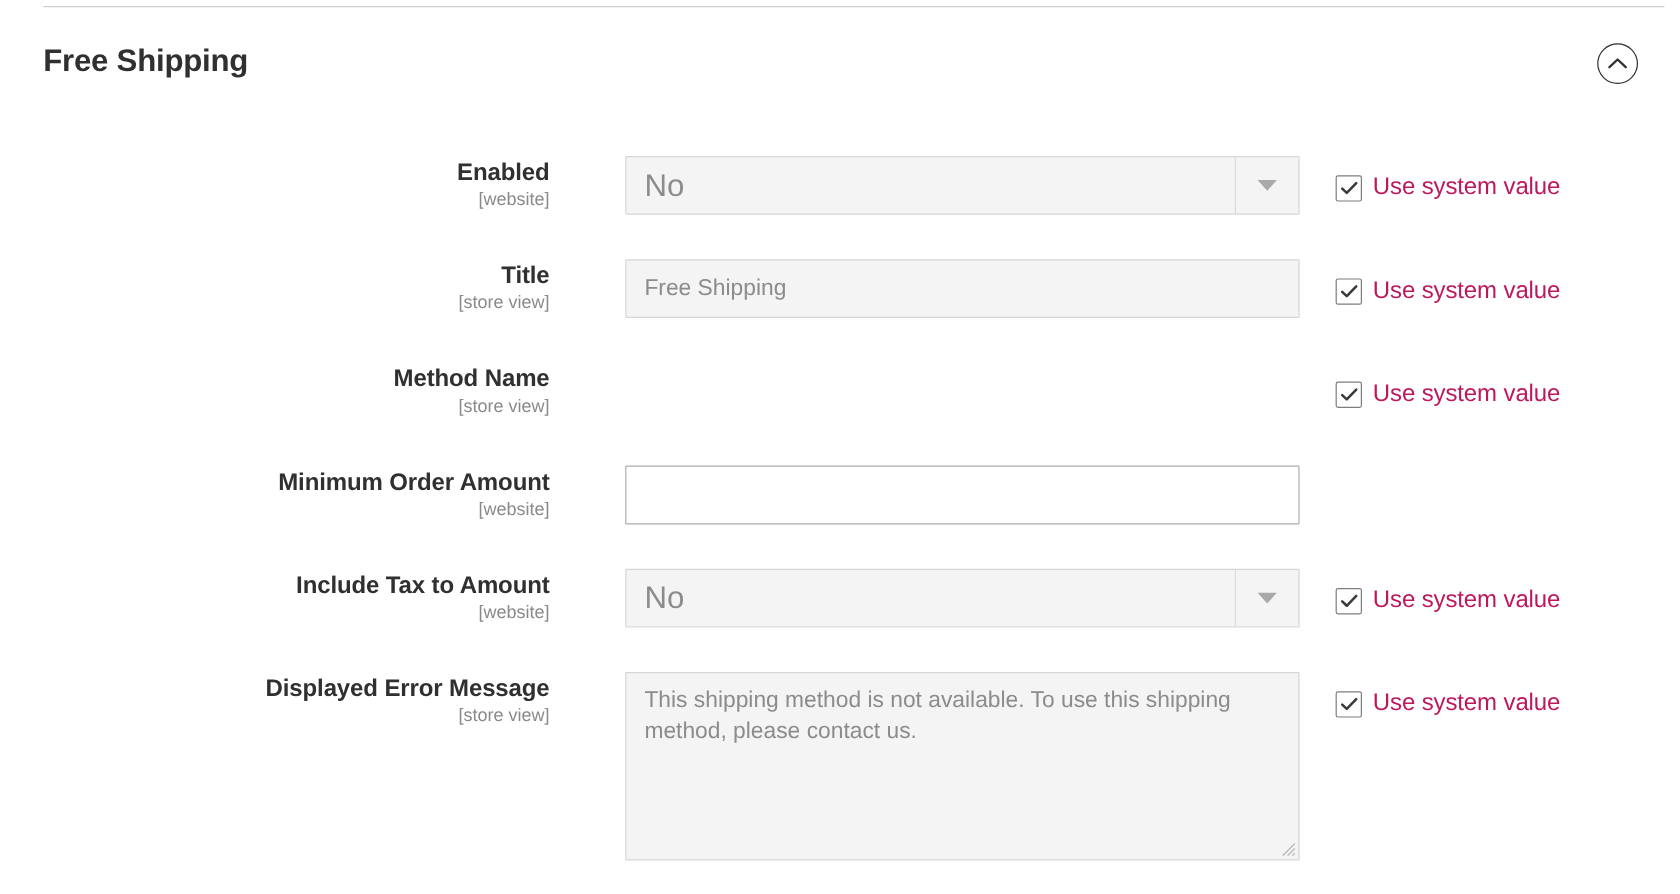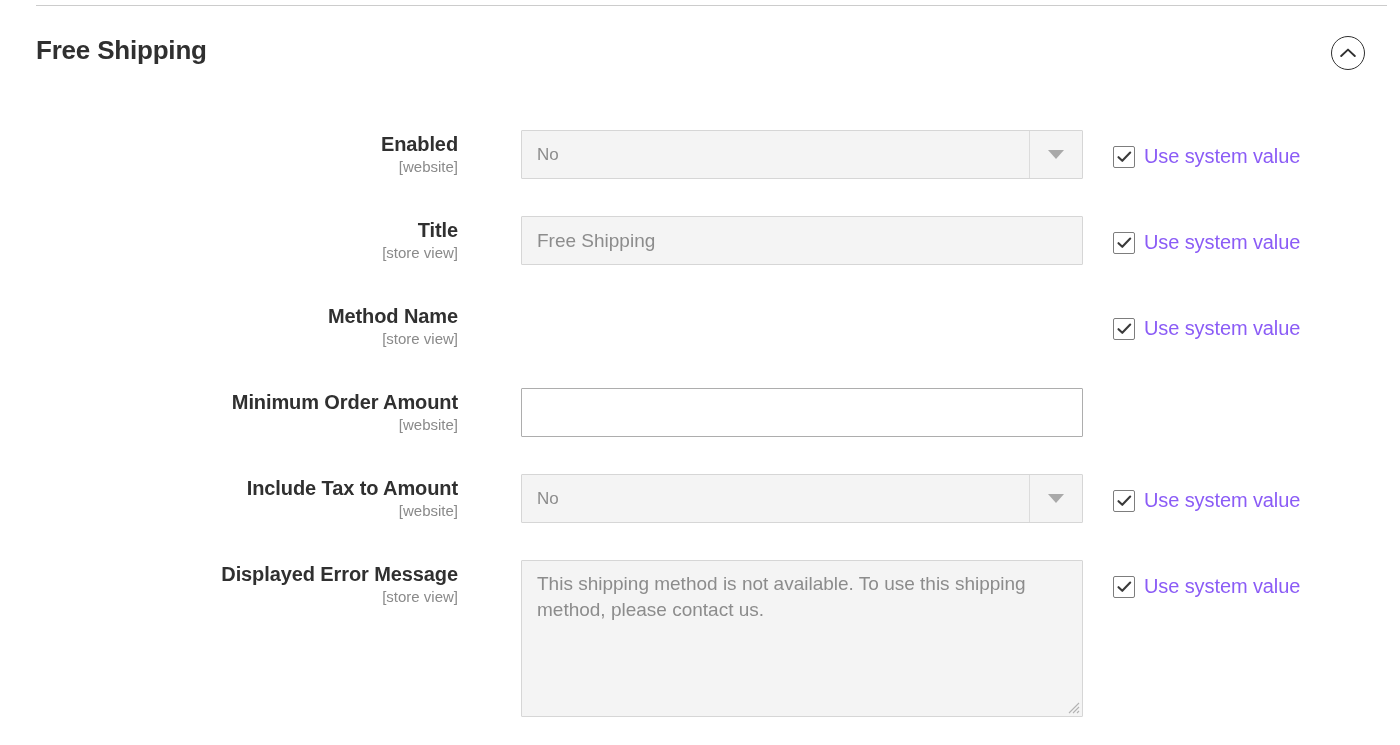--- a/index.html
+++ b/index.html
@@ -134,21 +134,21 @@
     border: 1px solid #d6d6d6;
     background: #f4f4f4;
     border-radius: 1px;
     cursor: default;
   }
   .select-value {
     position: absolute;
     left: 15px;
     top: 0;
     line-height: 47px;
-    font-size: 17px;
+    font-size: 26px;
     color: #8c8c8c;
     white-space: nowrap;
   }
   .select-arrow-box {
     position: absolute;
     right: 0;
     top: 0;
     width: 53px;
     height: 47px;
     border-left: 1px solid #dcdcdc;
@@ -212,21 +212,21 @@
     background: #ffffff;
     border-radius: 2px;
     display: flex;
     align-items: center;
     justify-content: center;
     flex: 0 0 auto;
   }
   .cbox svg { display: block; }
   .usv-label {
     font-size: 20px;
-    color: #8b5cf6;
+    color: #be185d;
     white-space: nowrap;
     letter-spacing: -0.1px;
   }
 </style>
 </head>
 <body>
 
 <div class="top-divider"></div>
 
 <div class="section-header">

